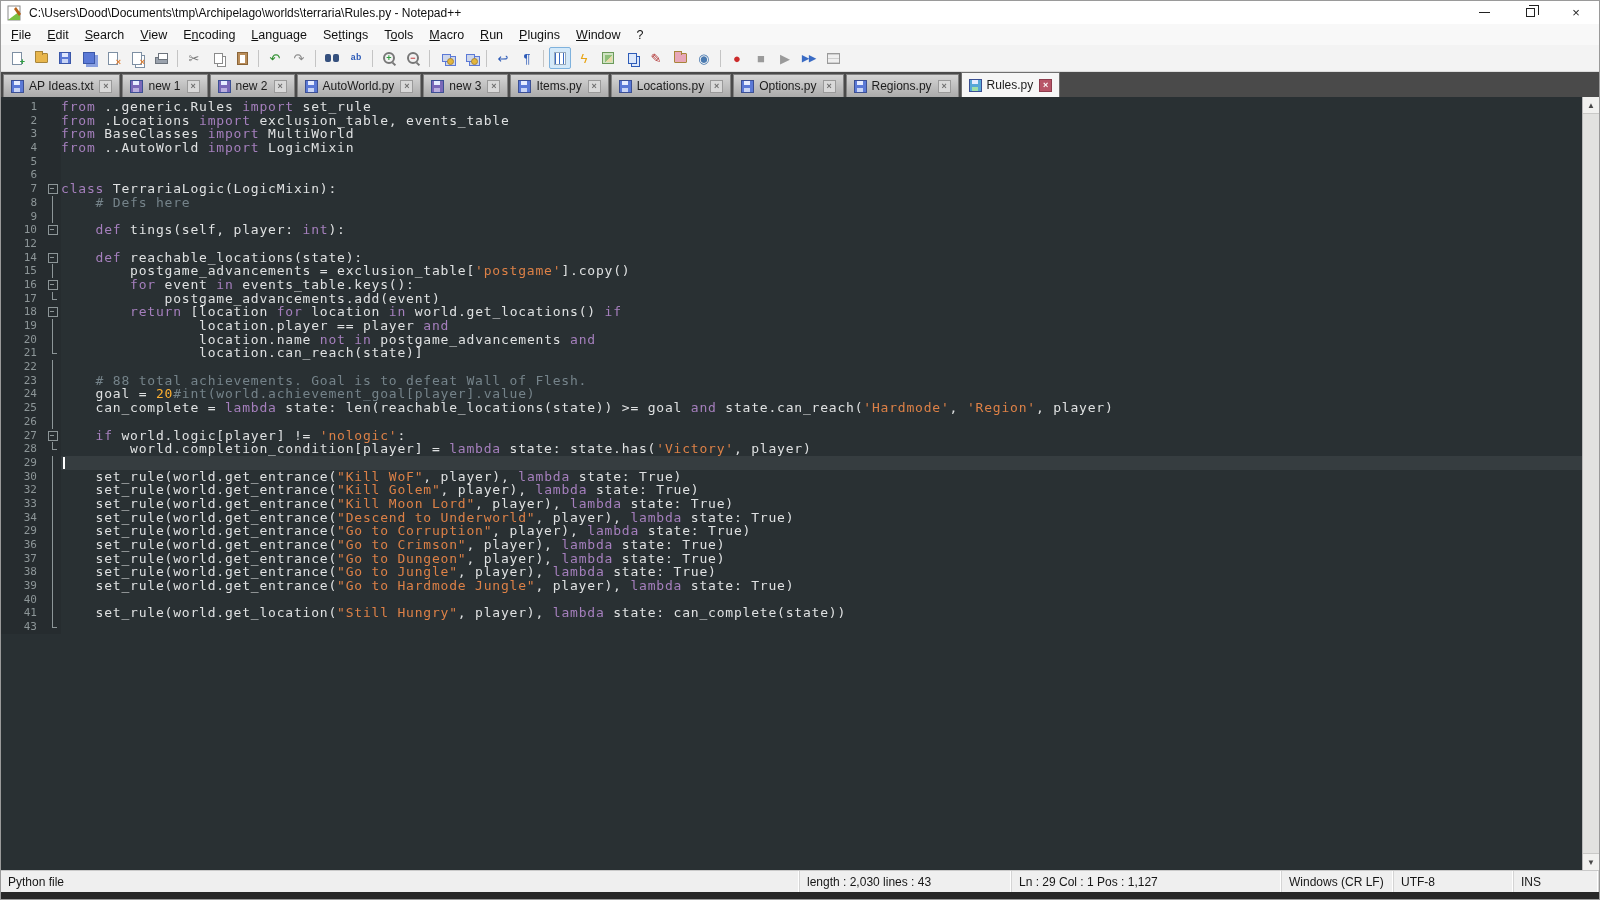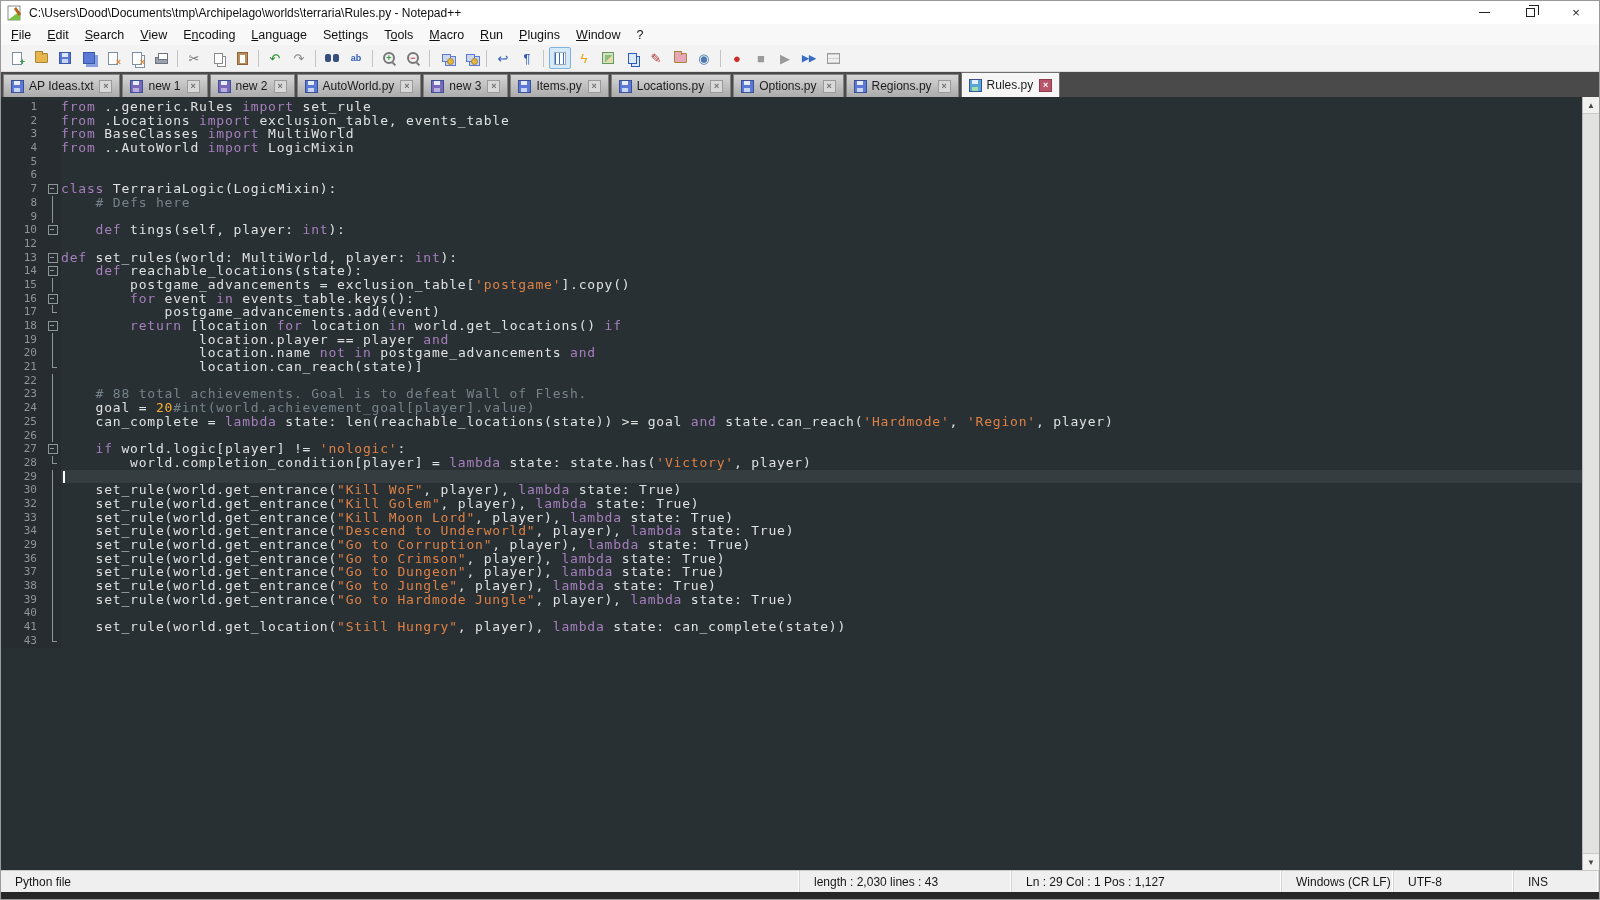--- a/index.html
+++ b/index.html
@@ -83,21 +83,21 @@
   .tk-d{color:#dfe1e2}.tk-k{color:#a57fbd}.tk-s{color:#dd8147}.tk-c{color:#75838a}.tk-n{color:#ffb030}
   .caret{position:absolute;left:62px;top:1px;width:2px;height:12px;background:#ffffff}
 
   
   .vscroll{width:17px;background:#f1f1ef;flex:0 0 auto;display:flex;flex-direction:column;border-left:1px solid #b9b9b9}
   .sb-btn{height:16px;display:flex;align-items:center;justify-content:center;font-size:8px;color:#474747;flex:0 0 auto}
   .sb-thumb{flex:1;background:#e2e2e0;border-top:1px solid #c9c9c7;border-bottom:1px solid #c9c9c7}
 
   
   .statusbar{height:22px;background:#efefef;display:flex;align-items:center;font-size:12px;color:#161616;border-top:1px solid #c9c9c9;flex:0 0 auto}
-  .sb-seg{height:100%;display:flex;align-items:center;padding:0 14px;border-right:1px solid #d4d4d4;box-shadow:inset -1px 0 0 #ffffff;white-space:nowrap}
+  .sb-seg{height:100%;display:flex;align-items:center;padding:0 7px;border-right:1px solid #d4d4d4;box-shadow:inset -1px 0 0 #ffffff;white-space:nowrap}
   .seg-doctype{flex:1}
   .seg-length{width:212px}
   .seg-pos{width:270px}
   .seg-eol{width:112px}
   .seg-enc{width:120px}
   .seg-ins{width:85px}
   .bottom-strip{height:7px;background:#272727;flex:0 0 auto}
 </style>
 </head>
 <body>
@@ -180,21 +180,21 @@
         <span class="g" style="color: rgb(47, 143, 47);">↶</span>
       </div>
       <div class="tb-item">
         <span class="g" style="color: rgb(138, 138, 138);">↷</span>
       </div>
       <div class="tb-sep"></div>
       <div class="tb-item">
         <div class="shape k-binocs"></div>
       </div>
       <div class="tb-item">
-        <span class="g small" style="color: rgb(45, 91, 184);">ab</span>
+        <span class="g small" style="color: rgb(45, 91, 184); font-family: Liberation Mono, monospace;">ab</span>
       </div>
       <div class="tb-sep"></div>
       <div class="tb-item">
         <div class="shape k-zoom" style="--c: #2e9e3e; color: rgb(46, 158, 62);">+</div>
       </div>
       <div class="tb-item">
         <div class="shape k-zoom" style="--c: #c23b3b; color: rgb(194, 59, 59);">−</div>
       </div>
       <div class="tb-sep"></div>
       <div class="tb-item">
@@ -352,25 +352,20 @@
         </div>
         <div class="line">
           <span class="ln">10</span>
           <span class="fold f-b"></span>
           <span class="code"><span class="tk-d">    </span><span class="tk-k">def</span><span class="tk-d"> tings(self, player: </span><span class="tk-k">int</span><span class="tk-d">):</span></span>
         </div>
         <div class="line">
           <span class="ln">12</span>
           <span class="fold"></span>
           <span class="code"></span>
-        </div>
-        <div class="line">
-          <span class="ln">13</span>
-          <span class="fold f-b"></span>
-          <span class="code"><span class="tk-k">def</span><span class="tk-d"> set_rules(world: MultiWorld, player: </span><span class="tk-k">int</span><span class="tk-d">):</span></span>
         </div>
         <div class="line">
           <span class="ln">14</span>
           <span class="fold f-b"></span>
           <span class="code"><span class="tk-d">    </span><span class="tk-k">def</span><span class="tk-d"> reachable_locations(state):</span></span>
         </div>
         <div class="line">
           <span class="ln">15</span>
           <span class="fold f-v"></span>
           <span class="code"><span class="tk-d">        postgame_advancements = exclusion_table[</span><span class="tk-s">'postgame'</span><span class="tk-d">].copy()</span></span>

